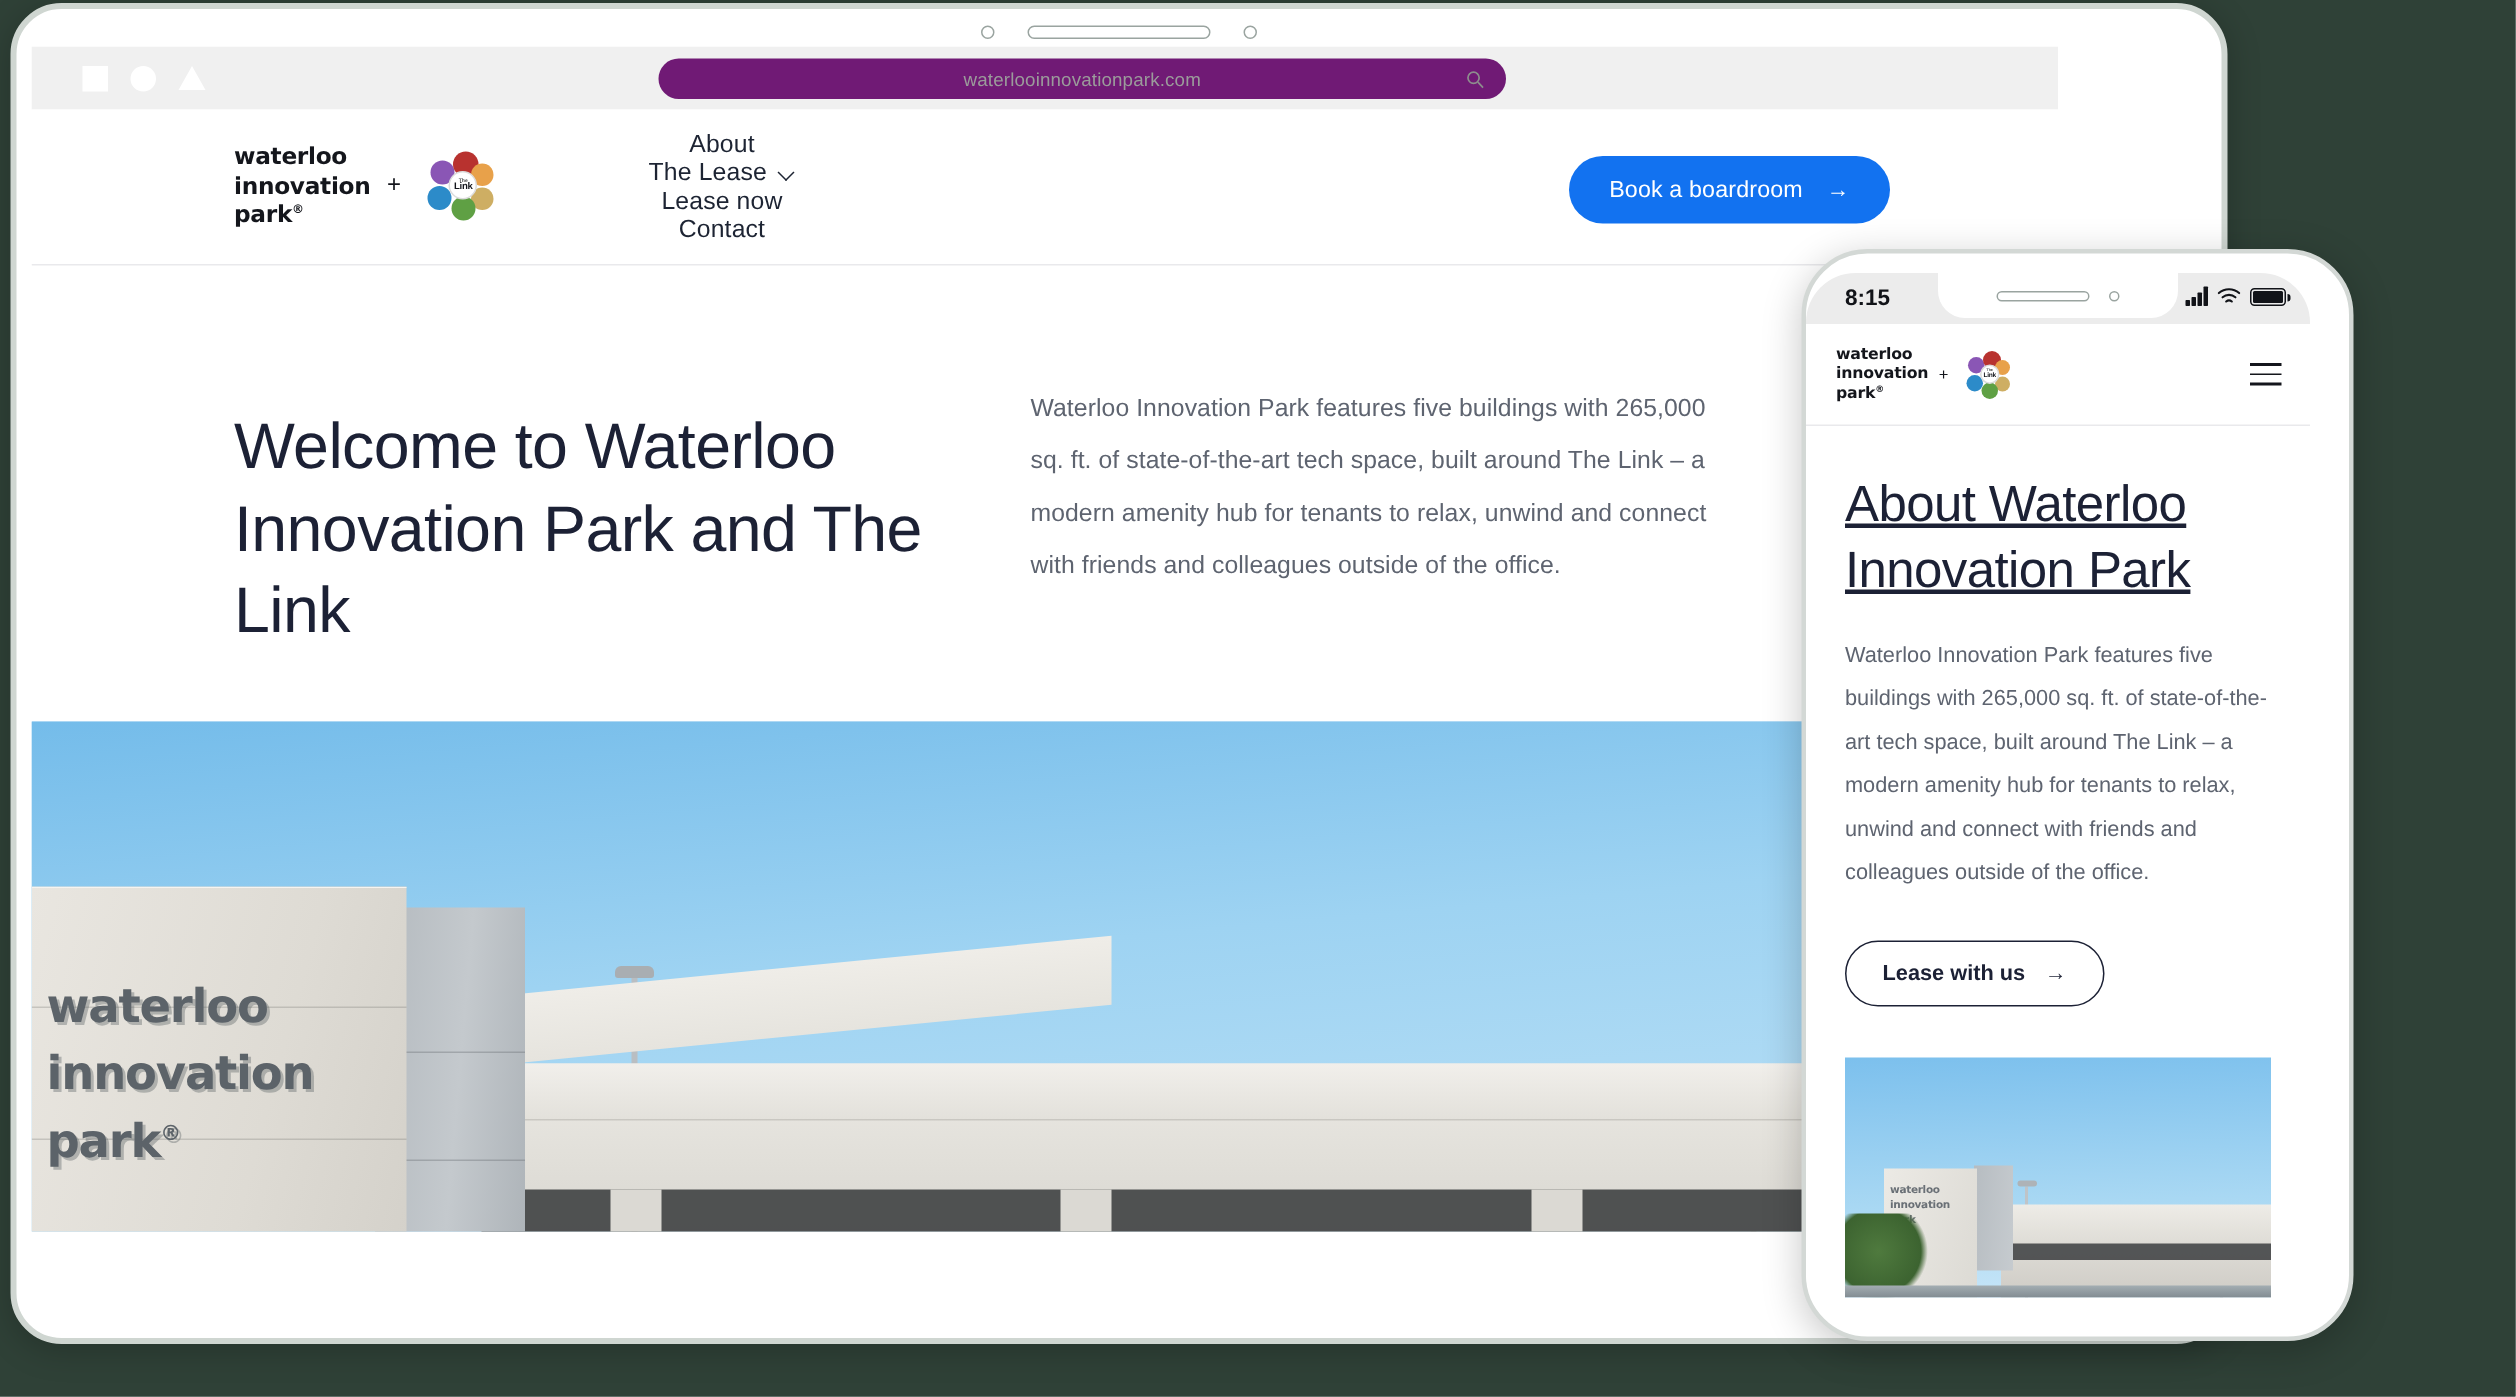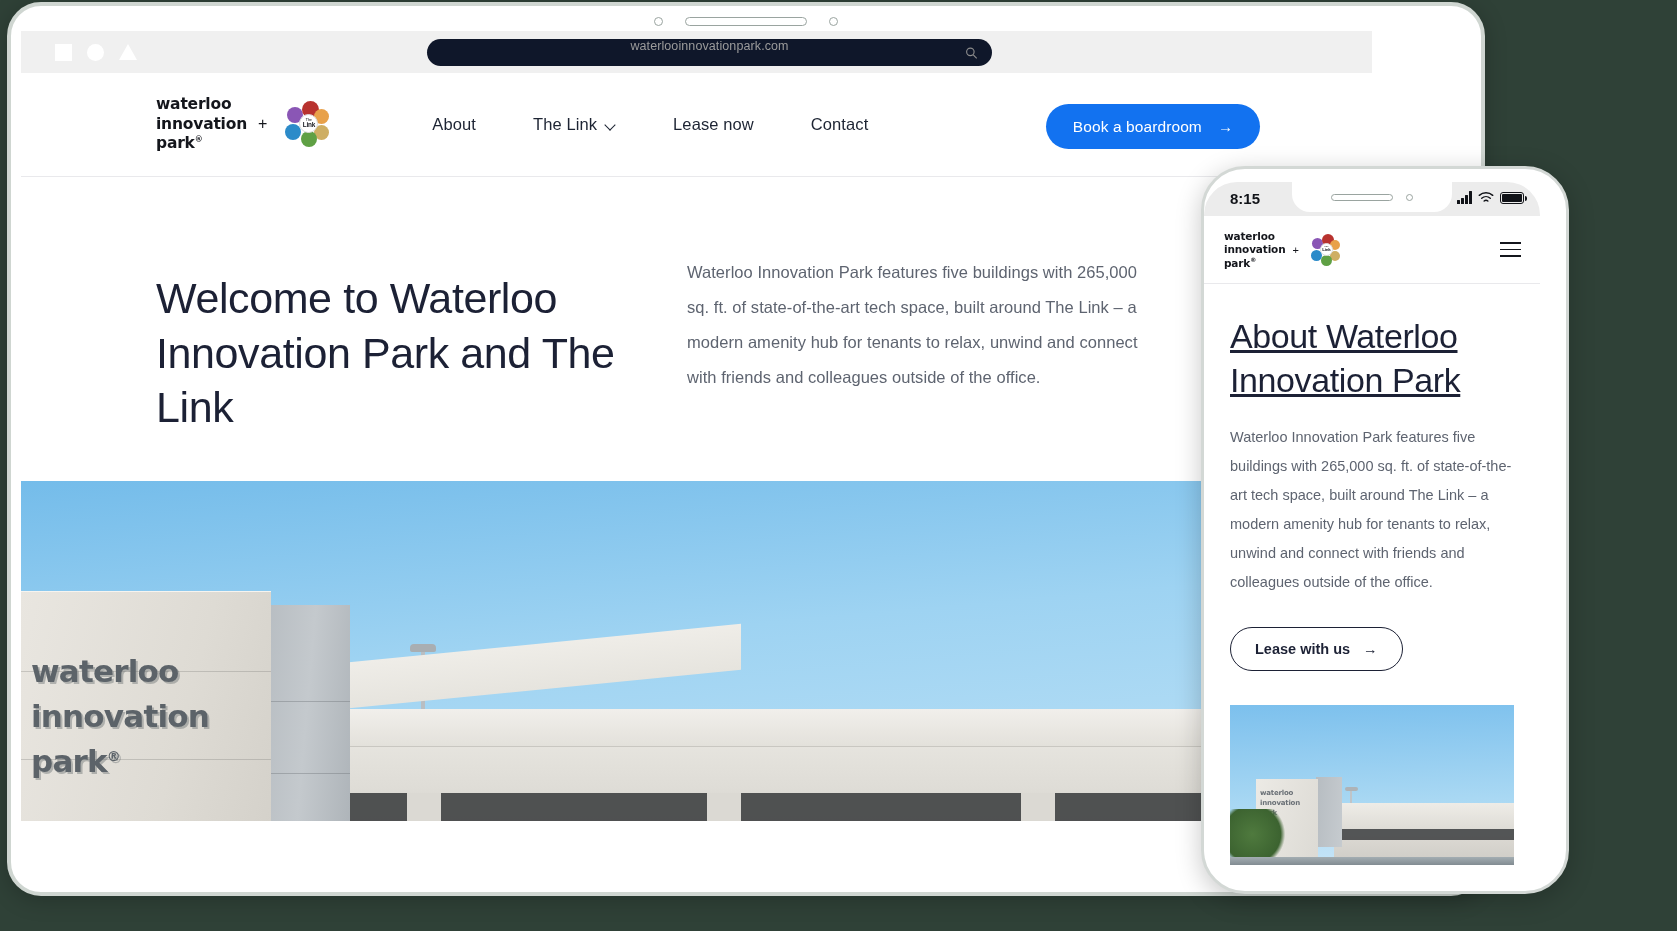--- a/index.html
+++ b/index.html
@@ -44,24 +44,24 @@
   }
   .win-controls { display: flex; align-items: center; gap: 15px; padding-left: 34px; }
   .wc-square { width: 17px; height: 17px; background: #ffffff; }
   .wc-circle { width: 17px; height: 17px; background: #ffffff; border-radius: 50%; }
   .wc-tri {
     width: 0; height: 0;
     border-left: 9px solid transparent; border-right: 9px solid transparent;
     border-bottom: 16px solid #ffffff;
   }
   .url-bar {
-    position: absolute; left: 406px; top: 8px;
+    position: absolute; left: 418px; top: 8px;
     width: 565px; height: 27px;
-    background: #0f172a; border-radius: 14px;
-    display: flex; justify-content: center;
+    background: #701a75; border-radius: 14px;
+    display: flex; align-items: center; justify-content: center;
   }
   .url-text { font-size: 12.5px; color: #9b9b9b; letter-spacing: .1px; }
   .url-search {
     position: absolute; right: 14px; top: 50%; transform: translateY(-50%);
     width: 13px; height: 13px; color: #8d8d8d;
   }
 
   
   .site-header {
     height: 104px; background: #ffffff;
@@ -89,21 +89,21 @@
   .core {
     position: absolute; left: 21px; top: 15px;
     width: 19px; height: 19px; border-radius: 50%;
     background: #ffffff; border: 1px solid #dcdcdc;
     display: flex; flex-direction: column; align-items: center; justify-content: center;
     z-index: 3;
   }
   .core .t1 { font-size: 3.4px; color: #4a4a4a; line-height: 1; font-weight: 600; }
   .core .t2 { font-size: 6.4px; color: #14161c; line-height: 1; font-weight: 800; letter-spacing: -.2px; }
 
-  .site-nav { display: flex; align-items: center; gap: 57px; margin-left: 104px; }
+  .site-nav { display: flex; align-items: center; margin-left: 104px; flex-direction: column; }
   .nav-item {
     font-size: 16.5px; color: #1d2433; cursor: pointer;
     display: flex; align-items: center; gap: 9px; letter-spacing: .1px;
   }
   .chev { display: inline-block; width: 10px; height: 10px; position: relative; }
   .chev::after {
     content: ''; position: absolute; left: 0; top: 1px;
     width: 7px; height: 7px;
     border-right: 1.6px solid #1d2433; border-bottom: 1.6px solid #1d2433;
     transform: rotate(45deg);
@@ -381,21 +381,21 @@
               <span class="t2">Link</span>
             </span>
           </div>
         </div>
 
         <nav class="site-nav">
           <span class="nav-item">
             <span>About</span>
           </span>
           <span class="nav-item">
-            <span>The Link</span>
+            <span>The Lease</span>
             <span class="chev"></span>
           </span>
           <span class="nav-item">
             <span>Lease now</span>
           </span>
           <span class="nav-item">
             <span>Contact</span>
           </span>
         </nav>
 

